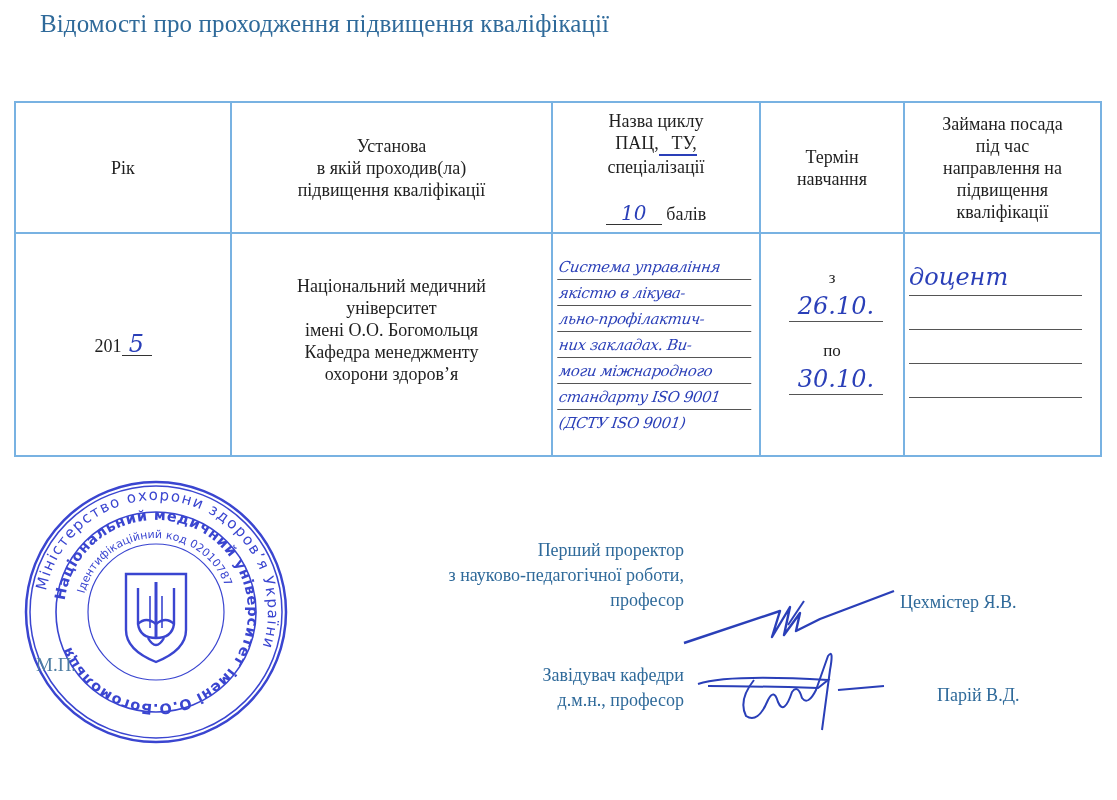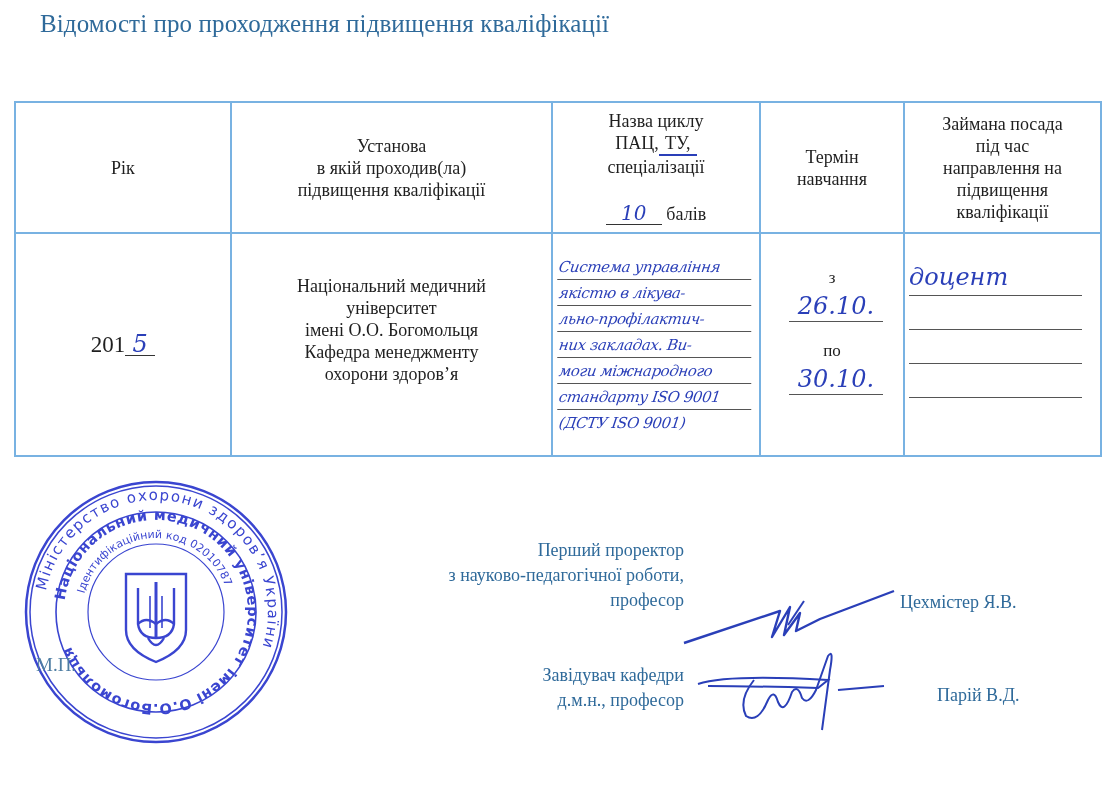--- a/index.html
+++ b/index.html
@@ -46,21 +46,21 @@
   .term-date {
     display: block; font-size: 24px; line-height: 30px; border-bottom: 1px solid #555;
     margin: 2px 10px 0 18px;
   }
   .gap { height: 18px; }
 
   .pos-cell { padding: 0 18px 0 4px; vertical-align: top !important; }
   .pos-line { display: block; height: 34px; border-bottom: 1px solid #555; text-align: left; }
   .pos-line.first { margin-top: 28px; font-size: 24px; line-height: 30px; }
 
-  .year-text { font-size: 23px; }
+  .year-text { font-size: 18px; }
   .year-hw { font-size: 24px; display: inline-block; width: 30px; border-bottom: 1px solid #333; line-height: 22px; }
 
   
   .stamp { position: absolute; left: 22px; top: 478px; width: 268px; height: 268px; }
   .mp-label {
     position: absolute; left: 36px; top: 654px; font-size: 19px; color: #4e7da3;
   }
 
   
   .sig-block { position: absolute; text-align: right; font-size: 18px; line-height: 25px; color: #2f6a9a; }
@@ -87,21 +87,21 @@
   <tbody>
       <tr class="head">
     <th><span>Рік</span></th>
     <th>
       <span>Установа</span><br>
       <span>в якій проходив(ла)</span><br>
       <span>підвищення кваліфікації</span>
     </th>
     <th>
       <span>Назва циклу</span><br>
-      <span>ПАЦ,</span><span class="hw-inline" style="min-width:38px;font-family:'Liberation Serif',serif;font-style:normal;color:#1f1f1f;border-bottom:2px solid #2a3fb8;">ТУ,</span><br>
+      <span>ПАЦ,</span><span class="hw-inline" style="min-width:38px;font-family:'Liberation Serif',serif;font-style:normal;color:#1f1f1f;border-bottom:2px solid #2a3fb8;text-align:right;">ТУ,</span><br>
       <span>спеціалізації</span><br>
       <span class="points-blank hw" style="font-size:20px;margin-top:24px;">10</span>
       <span>балів</span>
     </th>
     <th>
       <span>Термін</span><br>
       <span>навчання</span>
     </th>
     <th>
       <span>Займана посада</span><br>

